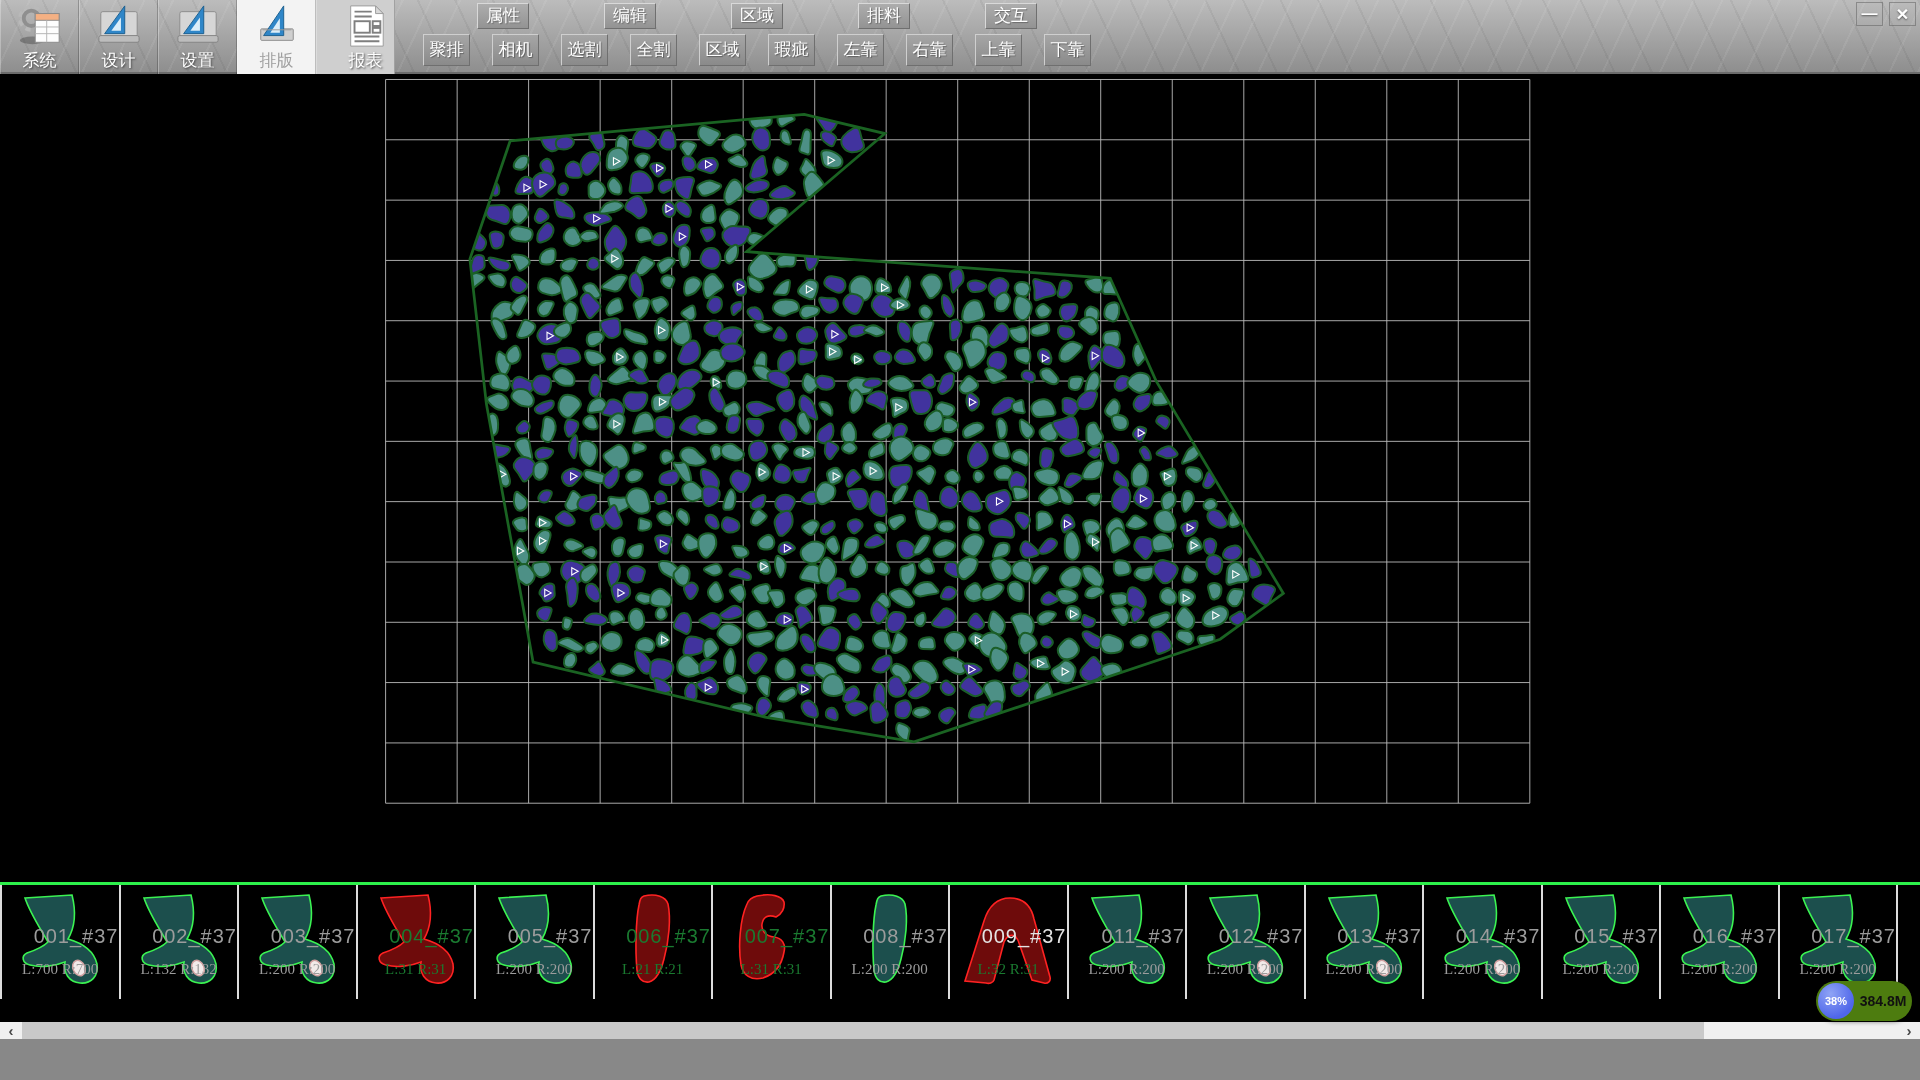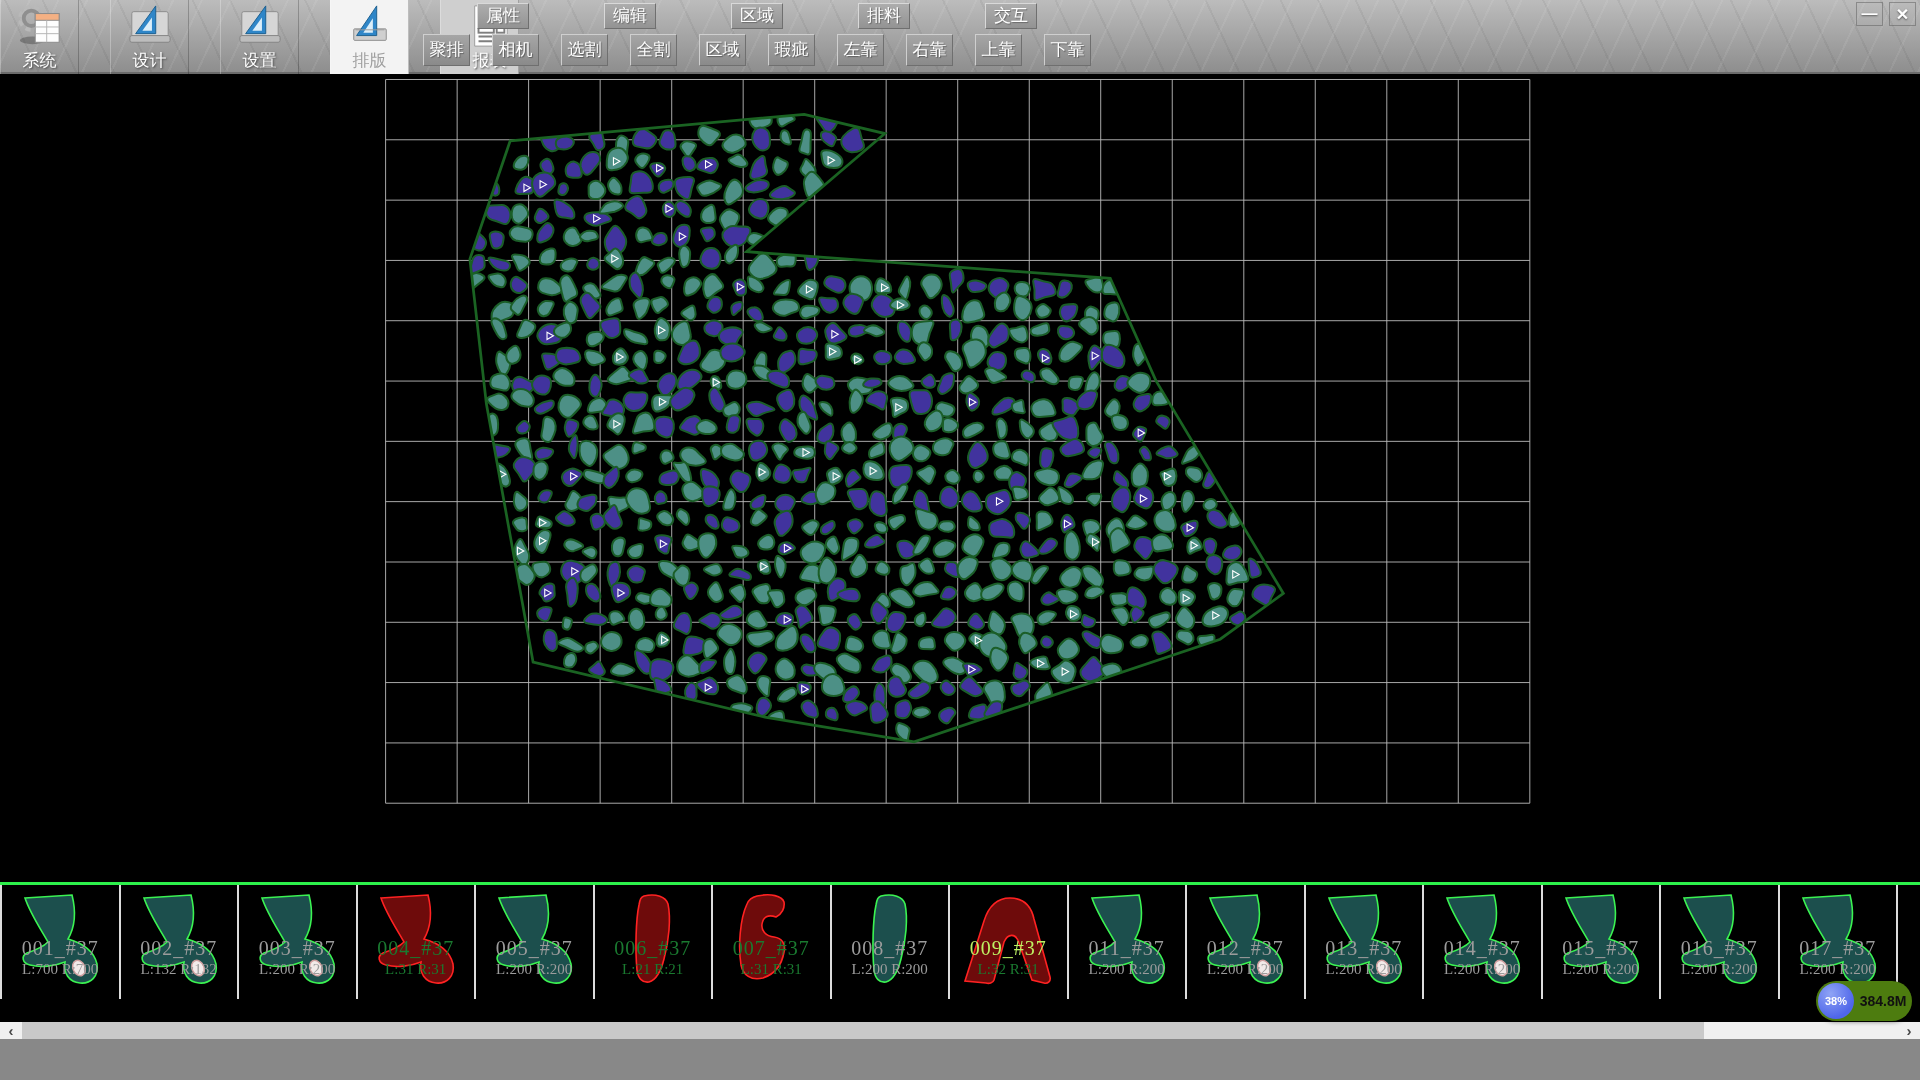--- a/index.html
+++ b/index.html
@@ -6,21 +6,21 @@
   .app{position:relative;width:1920px;height:1080px;overflow:hidden;background:#000;
        font-family:"Liberation Sans",sans-serif;-webkit-user-select:none;user-select:none;}
 
   
   .ribbon{position:absolute;left:0;top:0;width:1920px;height:74px;
     background:
       repeating-linear-gradient(115deg, rgba(255,255,255,.07) 0 2px, rgba(0,0,0,0) 2px 26px),
       repeating-linear-gradient(65deg, rgba(0,0,0,.05) 0 2px, rgba(0,0,0,0) 2px 34px),
       linear-gradient(#bcbcbc,#8e8e8e);
     border-bottom:2px solid #6b6b6b;box-sizing:border-box;}
-  .big-buttons{position:absolute;left:0;top:0;height:64px;display:flex;gap:31px;}
+  .big-buttons{position:absolute;left:0;top:0;height:64px;display:flex;}
   .big-btn{width:79px;height:74px;display:flex;flex-direction:column;align-items:center;
     justify-content:flex-start;padding-top:4px;box-sizing:border-box;cursor:pointer;
     border-right:1px solid rgba(0,0,0,.22);border-left:1px solid rgba(255,255,255,.28);}
   .big-btn .big-icon{width:46px;height:44px;display:flex;align-items:center;justify-content:center;}
   .big-btn .big-label{font-size:17px;color:#fff;text-shadow:1px 1px 2px rgba(60,60,60,.9);margin-top:1px;}
   .big-btn.active{background:#f3f3f3;}
   .big-btn.active .big-label{color:#9f9f9f;text-shadow:none;}
   .big-btn.light{background:#cfcfcf;padding-left:20px;}
 
   .menu-row{position:absolute;left:433px;top:3px;display:flex;gap:31px;}
@@ -41,22 +41,22 @@
   .canvas{position:absolute;left:0;top:74px;width:1920px;height:808px;background:#000;}
   .canvas svg{position:absolute;left:0;top:0;}
 
   
   .strip{position:absolute;left:0;top:882px;width:1920px;height:140px;background:#000;}
   .strip .green-line{height:3px;background:#2df04b;}
   .cells{display:flex;height:114px;overflow:hidden;border-left:2px solid #dcdcdc;}
   .cell{position:relative;flex:0 0 116.5px;height:114px;border-right:2px solid #dcdcdc;
     background:#000;cursor:pointer;}
   .cell svg{position:absolute;left:8px;top:3px;}
-  .cell .num{position:absolute;left:0;top:40px;width:100%;text-align:center;
-    font-family:Liberation Serif, serif;font-size:20px;letter-spacing:1px;margin-top:12px;}
+  .cell .num{position:absolute;left:0;top:40px;width:100%;text-align:right;
+    font-family:Liberation Sans, sans-serif;font-size:20px;letter-spacing:1px;}
   .cell .lr{position:absolute;left:0;bottom:21px;width:100%;text-align:center;
     font-family:Liberation Serif, serif;font-size:15px;}
 
   
   .hscroll{position:absolute;left:0;top:1022px;width:1920px;height:17px;background:#f0f0f0;}
   .hthumb{position:absolute;left:22px;top:0;width:1682px;height:17px;background:#c9c9c9;}
   .arr{position:absolute;top:0;width:22px;height:17px;display:flex;align-items:center;
     justify-content:center;color:#4a4a4a;font-size:15px;font-weight:bold;cursor:pointer;}
   .arr.left{left:0;} .arr.right{right:0;}
   .statusbar{position:absolute;left:0;top:1039px;width:1920px;height:41px;background:#888;}
@@ -941,21 +941,21 @@
           <svg width="100" height="106" viewBox="0 0 100 100">
             <path d="M41,5 C53,2 63,6 65,13 C68,27 66,50 61,68 C58,80 53,89 46,91 C39,92 35,87 34,79 C32,58 33,28 36,14 C37,8 38,6 41,5 Z" fill="#1c4f4d" stroke="#3bf352" stroke-width="1.6"></path>
           </svg>
           <div class="num" style="color:#9c9c9c">008_#37</div>
           <div class="lr" style="color:#9c9c9c">L:200 R:200</div>
         </div>
         <div class="cell">
           <svg width="100" height="106" viewBox="0 0 100 100">
             <path d="M7,90 L26,30 C31,14 40,7 52,7 C65,7 73,14 76,28 L92,86 C93,90 90,93 86,92 L74,89 L61,52 C58,42 50,42 46,51 L36,89 C35,92 31,93 28,92 Z" fill="#6e0b0b" stroke="#ff2222" stroke-width="1.6"></path>
           </svg>
-          <div class="num" style="color:#bef264">009_#37</div>
+          <div class="num" style="color:#e5e5e5">009_#37</div>
           <div class="lr" style="color:#1a7a30">L:32 R:31</div>
         </div>
         <div class="cell">
           <svg width="100" height="106" viewBox="0 0 100 100">
             <path d="M15,7 L62,4 C66,20 65,36 58,48 C72,52 84,60 87,73 C89,85 81,93 70,92 C59,91 53,82 55,71 C45,75 31,77 20,74 C12,72 11,65 17,62 C26,59 33,56 38,51 C30,37 20,22 15,7 Z" fill="#1c4f4d" stroke="#3bf352" stroke-width="1.6"></path>
           </svg>
           <div class="num" style="color:#9c9c9c">011_#37</div>
           <div class="lr" style="color:#9c9c9c">L:200 R:200</div>
         </div>
         <div class="cell">

